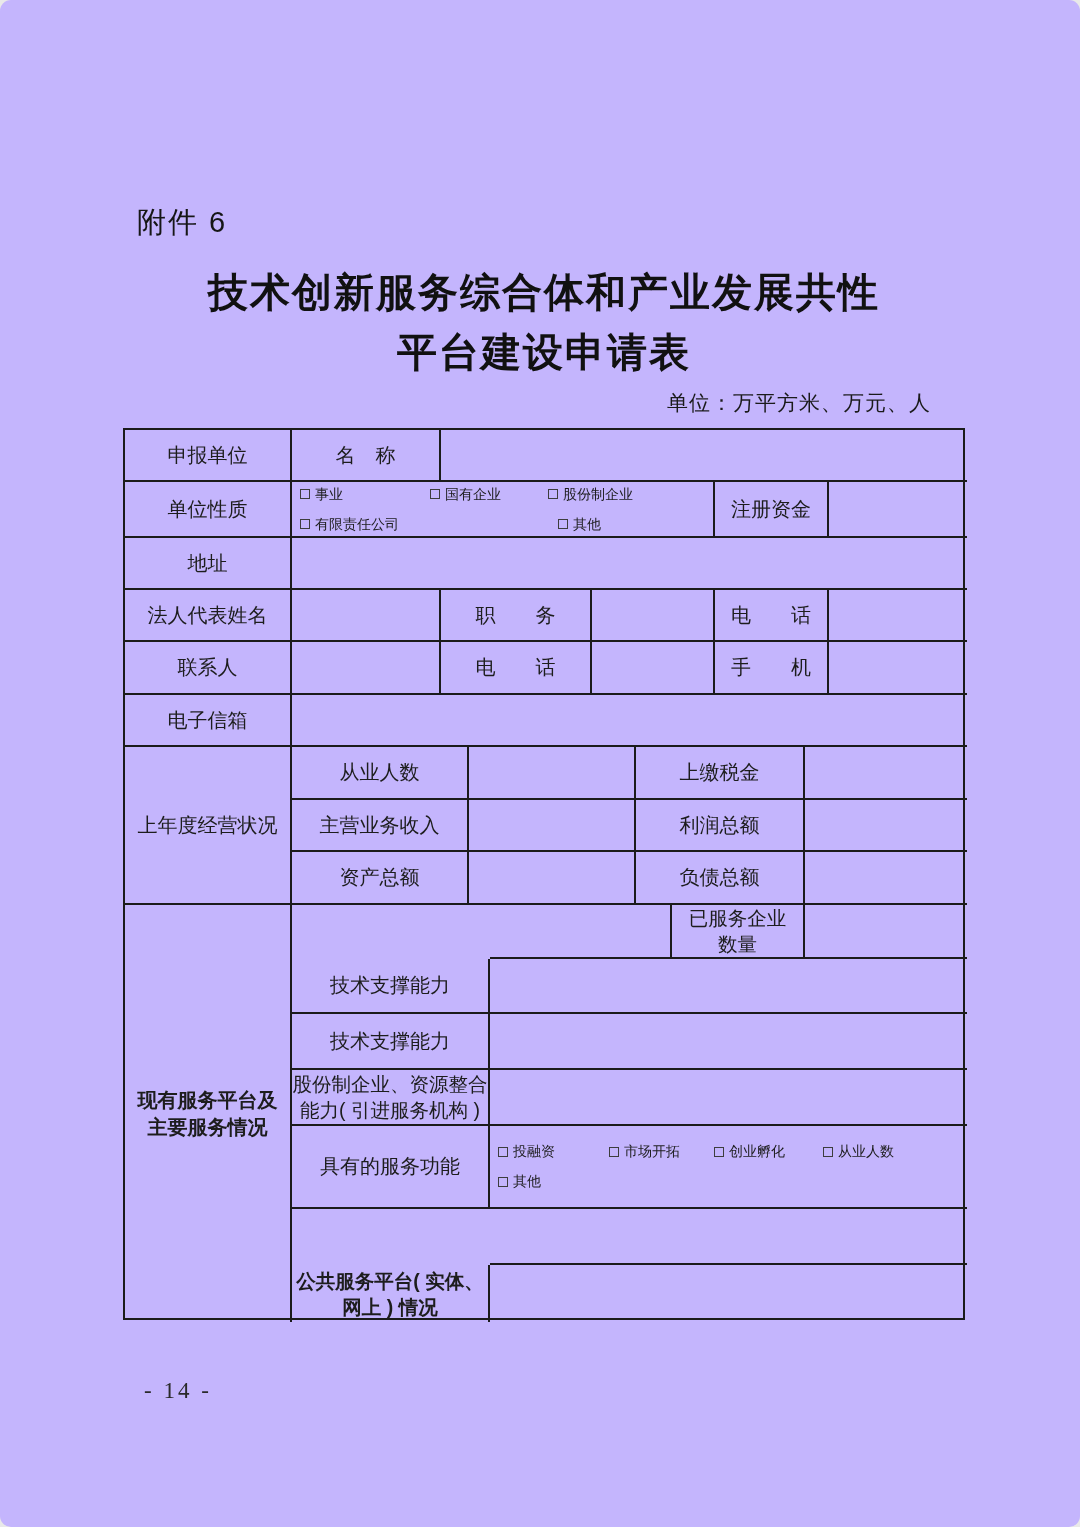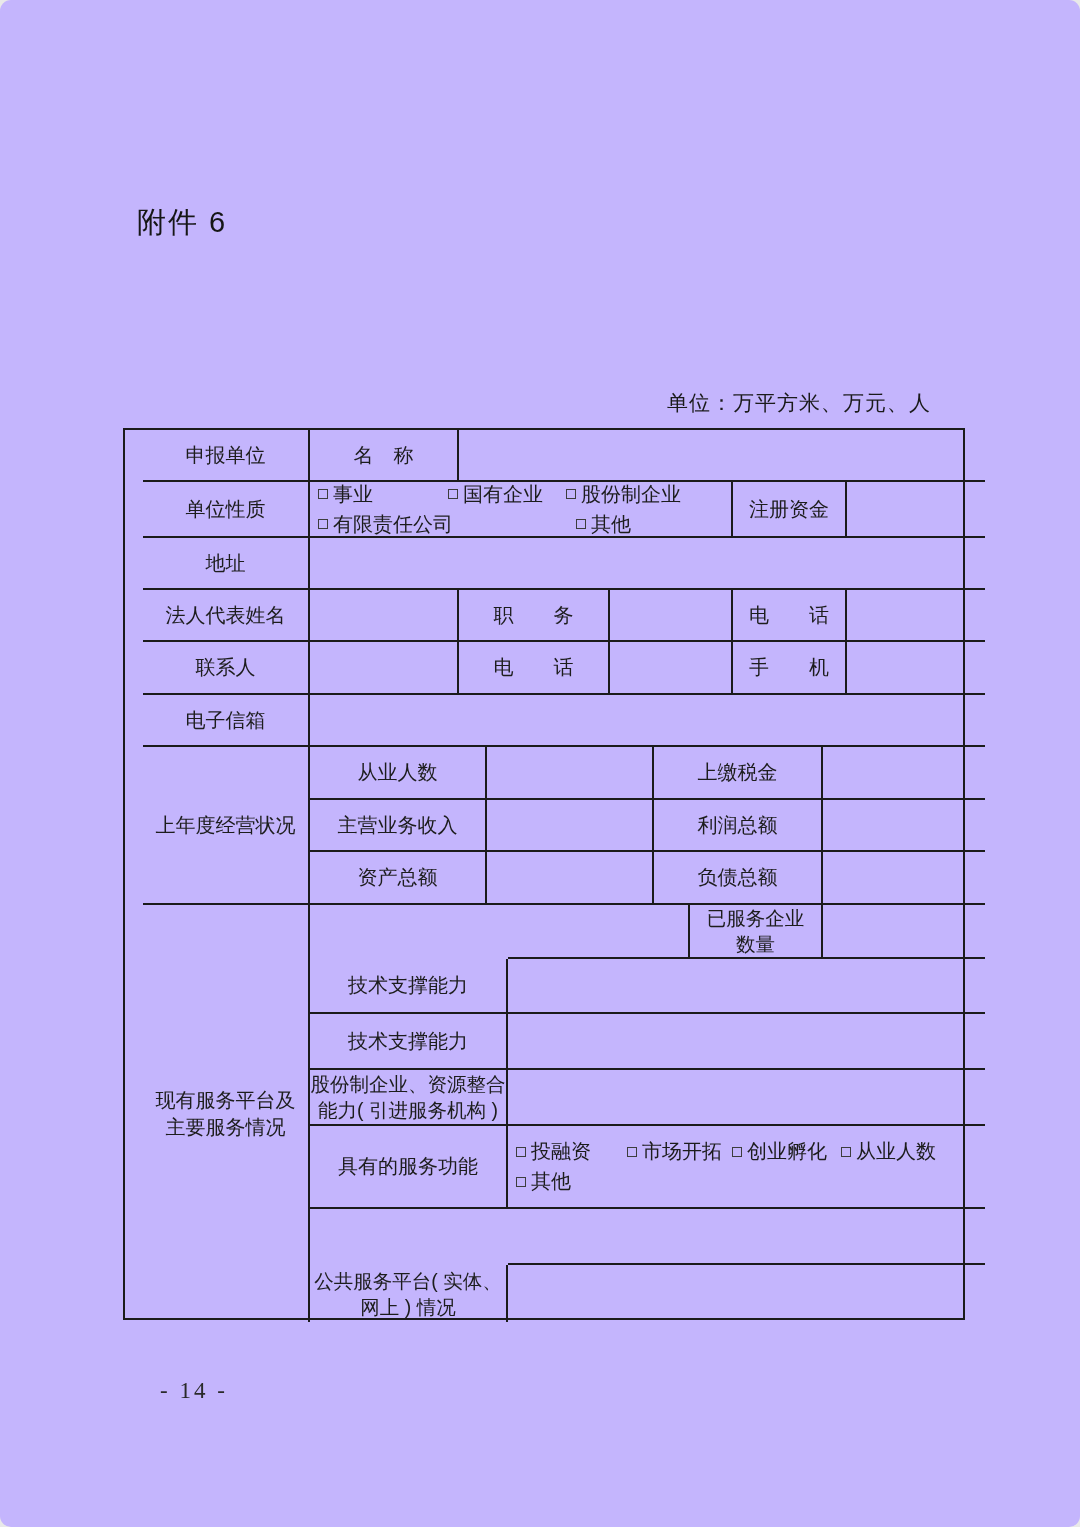--- a/index.html
+++ b/index.html
@@ -47,73 +47,75 @@
   .form-table {
     position: absolute;
     left: 123px;
     top: 428px;
     width: 842px;
     height: 892px;
     border: 2px solid #1b1b1b;
     display: grid;
     grid-template-columns: 167px 149px 28px 21px 102px 44px 36px 43px 90px 24px 138px;
     grid-template-rows: 52px 56px 52px 52px 53px 52px 53px 52px 53px 54px 55px 56px 56px 83px 56px 57px;
-    padding-left: 18px;
   }
   .c {
     border-right: 2px solid #1b1b1b;
     border-bottom: 2px solid #1b1b1b;
     font-size: 20px;
     color: #1d1d1d;
     display: flex;
     align-items: center;
     justify-content: center;
     text-align: center;
     white-space: pre-line;
     line-height: 27px;
     overflow: hidden;
   }
   .nr { border-right: none; }
-  .nb { border-bottom: none; }
+  .nb { border-bottom: none; font-weight: bold; }
   .cb-cell {
     flex-direction: column;
     align-items: stretch;
     justify-content: center;
     text-align: left;
     padding: 3px 0 3px 8px;
     gap: 3px;
   }
   .cbrow { display: flex; align-items: center; white-space: nowrap; }
-  .cbitem { display: inline-flex; align-items: center; font-size: 20px; color: #1c1c1c; }
+  .cbitem { display: inline-flex; align-items: center; font-size: 14px; color: #1c1c1c; }
   .cbbox {
     display: inline-block;
     width: 10px; height: 10px;
     border: 1.5px solid #3d3d3d;
     margin-right: 5px;
     flex: 0 0 auto;
   }
   .small-label { font-size: 19.5px; line-height: 26px; }
   .page-num {
     position: absolute;
     left: 144px;
     top: 1378px;
     font-family: "Liberation Serif", serif;
     font-size: 23px;
     letter-spacing: 3px;
     color: #2a2a2a;
-    margin-left: 16px;
   }
 </style>
 </head>
 <body>
 
 <div class="page">
 
   <div class="attachment">附件 6</div>
 
+  <div class="title-block">
+    <div class="title-line">技术创新服务综合体和产业发展共性</div>
+    <div class="title-line">平台建设申请表</div>
+  </div>
 
   <div class="unit-note">单位：万平方米、万元、人</div>
 
   <div class="form-table">
 
     <div class="c" style="grid-column:1;grid-row:1">申报单位</div>
     <div class="c" style="grid-column:2;grid-row:1">名　称</div>
     <div class="c nr" style="grid-column:3/12;grid-row:1"></div>
 
     <div class="c" style="grid-column:1;grid-row:2">单位性质</div>

